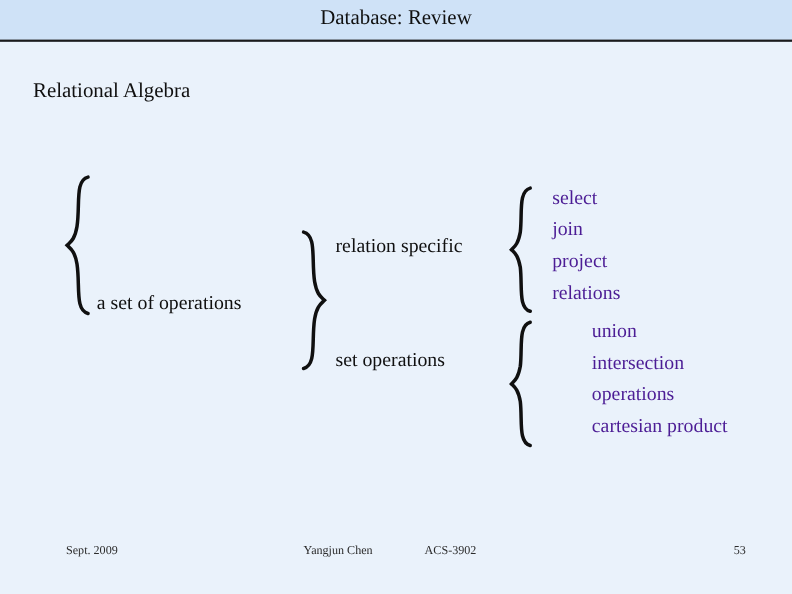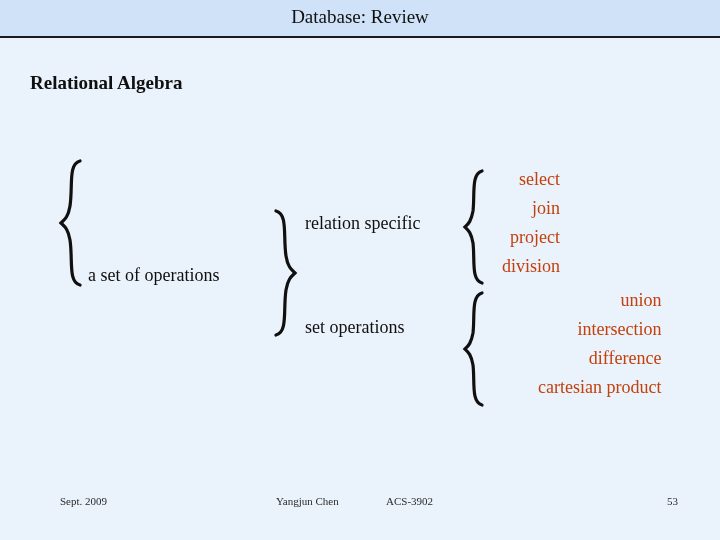--- a/index.html
+++ b/index.html
@@ -41,37 +41,37 @@
     font-size: 19px;
     color: #101010;
     font-family: "Liberation Serif", serif;
   }
   
   .section-heading {
     position: absolute;
     left: 30px;
     top: 72px;
     font-size: 19px;
-    font-weight: bold;
+    font-weight: normal;
     color: #101010;
   }
   
   .item {
     position: absolute;
     font-size: 18px;
     color: #101010;
     white-space: nowrap;
   }
   .item-a-set-of-relations { left: 100px; top: 160px; }
   .item-a-set-of-operations { left: 88px; top: 265px; }
   .item-relation-specific { left: 305px; top: 213px; }
   .item-set-operations { left: 305px; top: 317px; }
 
   .right-col { position: absolute; left: 502px; }
-  .right-col .line { font-size: 18px; color: #c2410c; line-height: 29px; white-space: nowrap; text-align: right; }
+  .right-col .line { font-size: 18px; color: #4c1d95; line-height: 29px; white-space: nowrap; }
   .right-group-1 { top: 165px; }
   .right-group-2 { top: 286px; margin-left: 36px; }
 
   
   .brace { position: absolute; }
   .brace svg { display: block; }
 
   .brace-main { left: 58px; top: 158px; }
   .brace-ops  { left: 272px; top: 208px; }
   .brace-right{ left: 462px; top: 168px; }
@@ -133,27 +133,27 @@
   <div class="brace brace-right2">
     <svg width="24" height="118" viewBox="0 0 24 118">
       <path d="M20 3 C9 6, 13 26, 11 43 C9 54, 6 56, 3 59 C6 62, 9 64, 11 75 C13 92, 9 112, 20 115" fill="none" stroke="#101010" stroke-width="3.2" stroke-linecap="round"></path>
     </svg>
   </div>
 
   <div class="right-col right-group-1">
     <div class="line">select</div>
     <div class="line">join</div>
     <div class="line">project</div>
-    <div class="line">division</div>
+    <div class="line">relations</div>
   </div>
 
   <div class="right-col right-group-2">
     <div class="line">union</div>
     <div class="line">intersection</div>
-    <div class="line">difference</div>
+    <div class="line">operations</div>
     <div class="line">cartesian product</div>
   </div>
 
   <div class="footer">
     <span class="footer-date">Sept. 2009</span>
     <span class="footer-author">Yangjun Chen</span>
     <span class="footer-course">ACS-3902</span>
     <span class="footer-page">53</span>
   </div>
 

